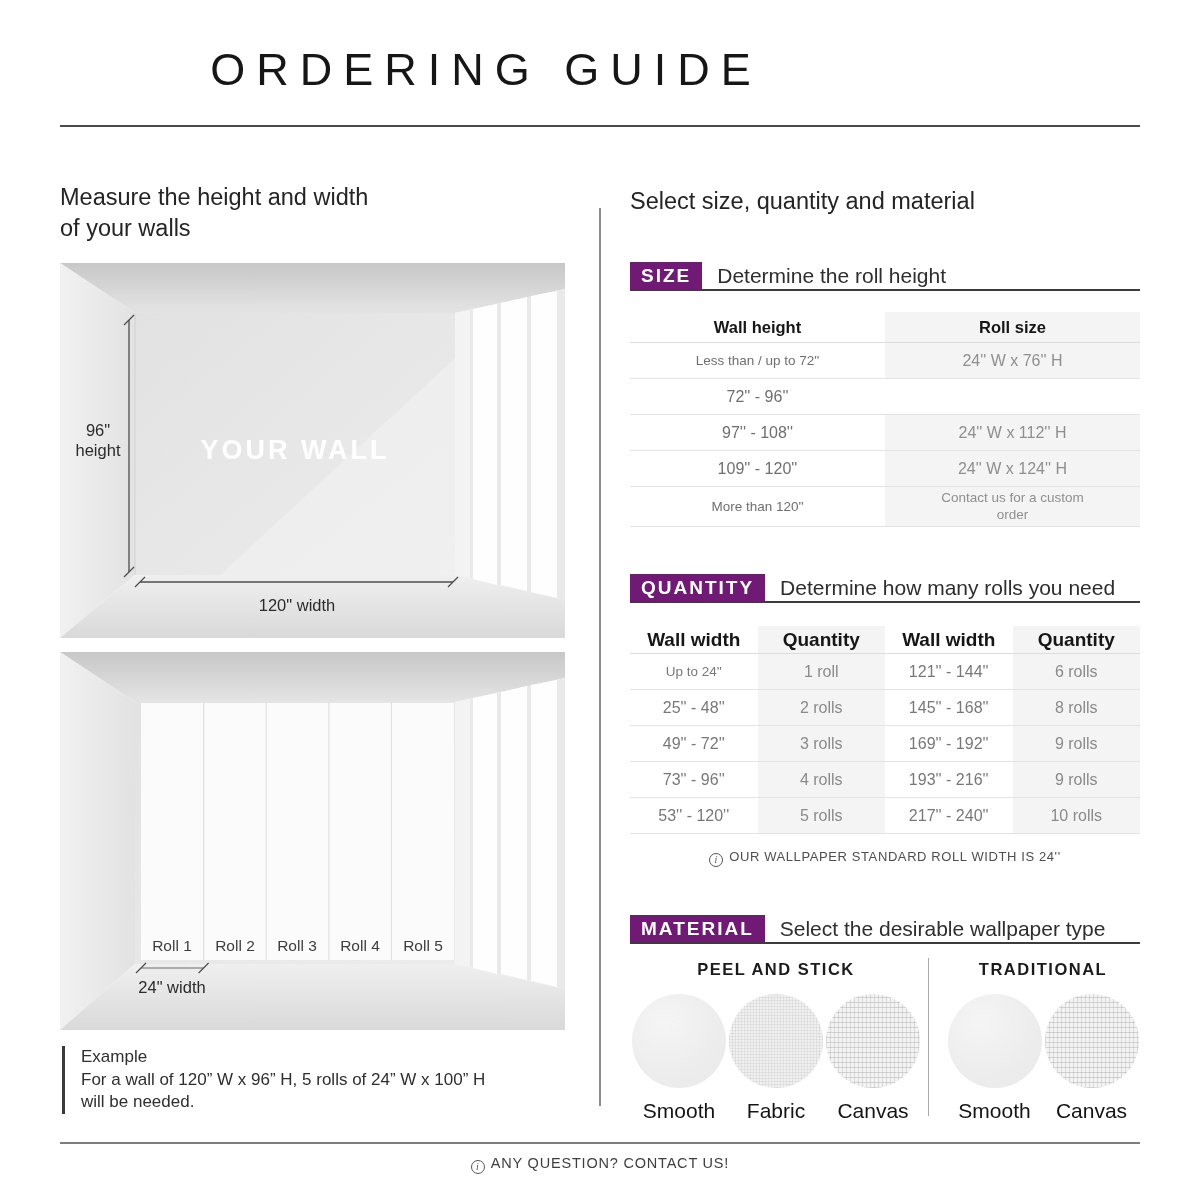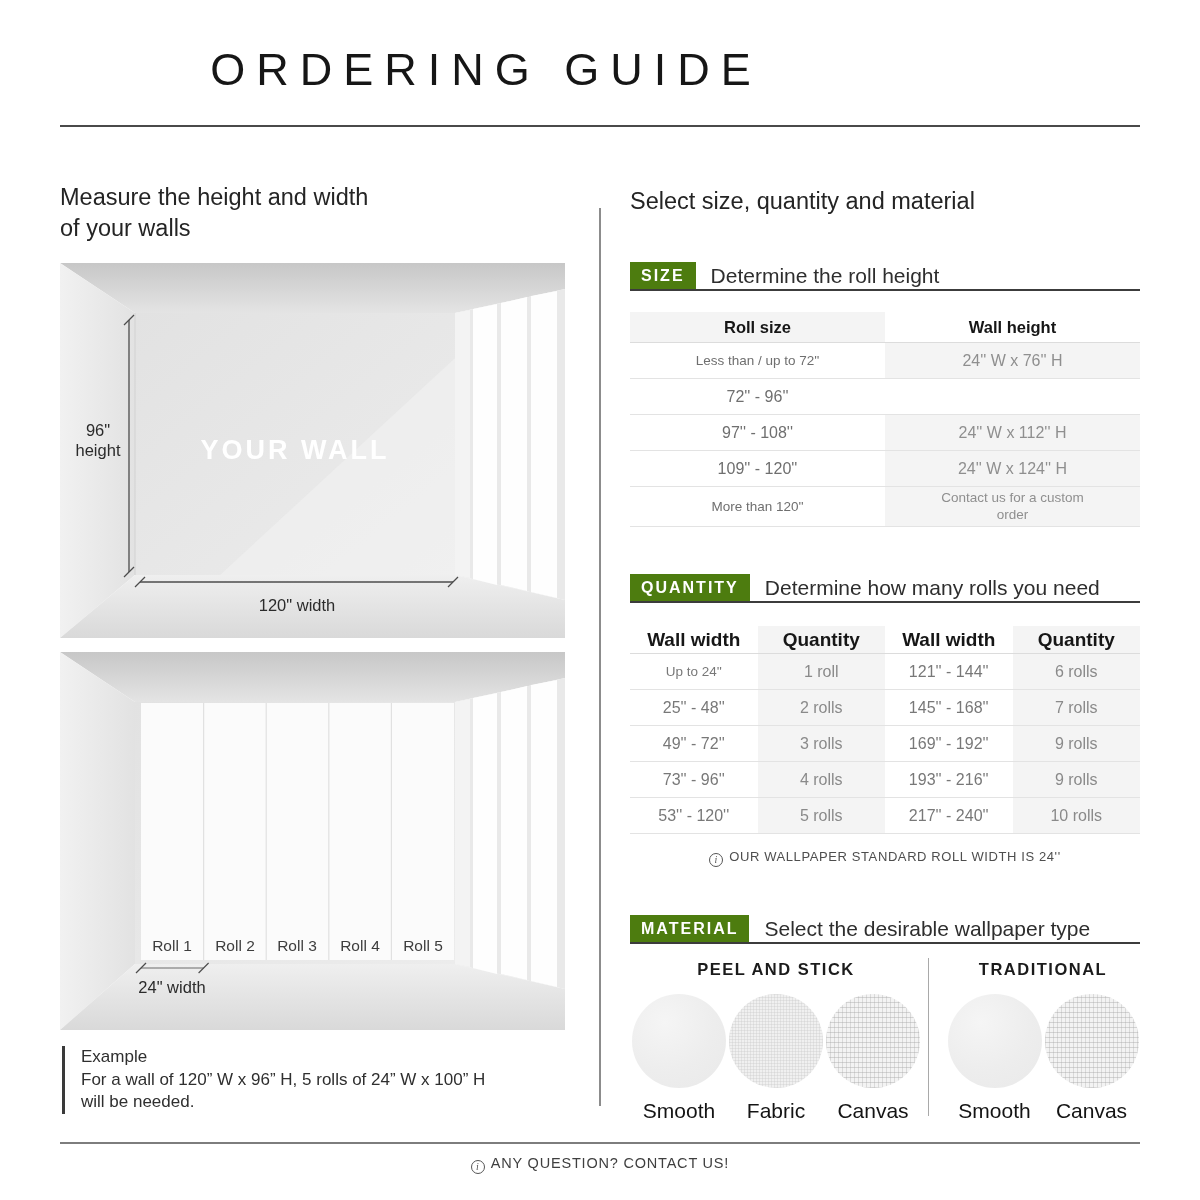--- a/index.html
+++ b/index.html
@@ -32,21 +32,21 @@
     border-left:3px solid #3a3a3a; padding-left:16px;
     font-size:17px; line-height:1.33; color:#2f2f2f;
   }
 
   
   .section-head {
     position:absolute; left:630px; width:510px; height:29px;
     display:flex; align-items:stretch; border-bottom:2px solid #3c3c3c;
   }
   .section-head .tag {
-    background:#4d7c0f; color:#fff; font-weight:bold; font-size:16px;
+    background:#701a75; color:#fff; font-weight:bold; font-size:19px;
     letter-spacing:2px; padding:0 11px; display:flex; align-items:center;
   }
   .section-head .sub {
     font-size:21px; color:#2e2e2e; margin-left:15px; display:flex; align-items:center;
   }
   .head-size { top:262px; }
   .head-qty  { top:574px; }
   .head-mat  { top:915px; }
 
   
@@ -212,22 +212,22 @@
   <div class="v-divider"></div>
 
   <h2 class="col-heading right">Select size, quantity and material</h2>
 
   <div class="section-head head-size">
     <span class="tag">SIZE</span>
     <span class="sub">Determine the roll height</span>
   </div>
   <div class="size-table">
     <div class="size-row hdr">
+      <div class="cell c1">Wall height</div>
       <div class="cell c2">Roll size</div>
-      <div class="cell c1">Wall height</div>
     </div>
     <div class="size-row data">
       <div class="cell c1 sm">Less than / up to 72''</div>
       <div class="cell c2">24'' W x 76'' H</div>
     </div>
     <div class="size-row data">
       <div class="cell c1">72'' - 96''</div>
     </div>
     <div class="size-row data">
       <div class="cell c1">97'' - 108''</div>
@@ -257,21 +257,21 @@
     <div class="qty-row data">
       <div class="cell sm">Up to 24''</div>
       <div class="cell g">1 roll</div>
       <div class="cell">121'' - 144''</div>
       <div class="cell g">6 rolls</div>
     </div>
     <div class="qty-row data">
       <div class="cell">25'' - 48''</div>
       <div class="cell g">2 rolls</div>
       <div class="cell">145'' - 168''</div>
-      <div class="cell g">7 rolls</div>
+      <div class="cell g">8 rolls</div>
     </div>
     <div class="qty-row data">
       <div class="cell">49'' - 72''</div>
       <div class="cell g">3 rolls</div>
       <div class="cell">169'' - 192''</div>
       <div class="cell g">9 rolls</div>
     </div>
     <div class="qty-row data">
       <div class="cell">73'' - 96''</div>
       <div class="cell g">4 rolls</div>

